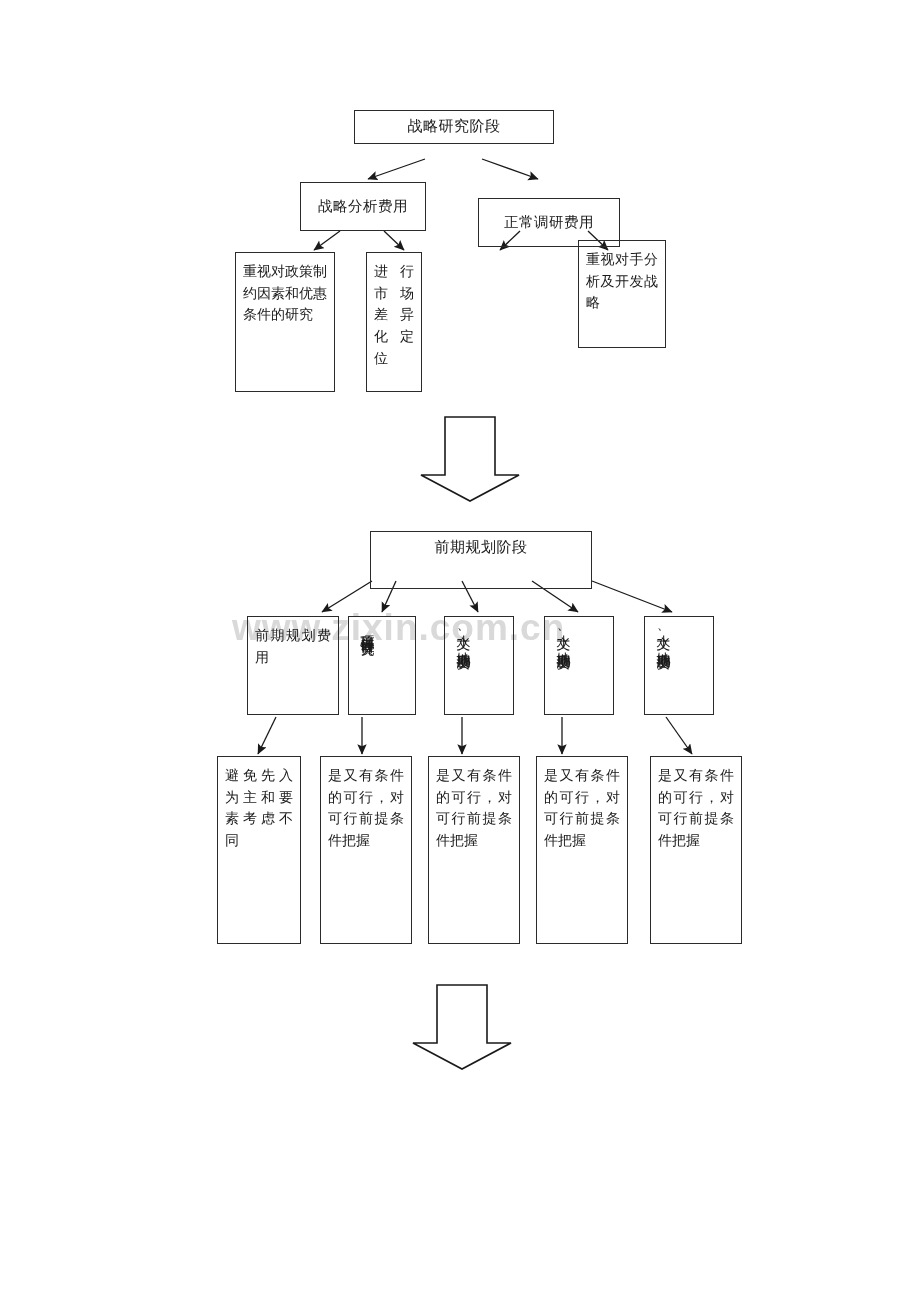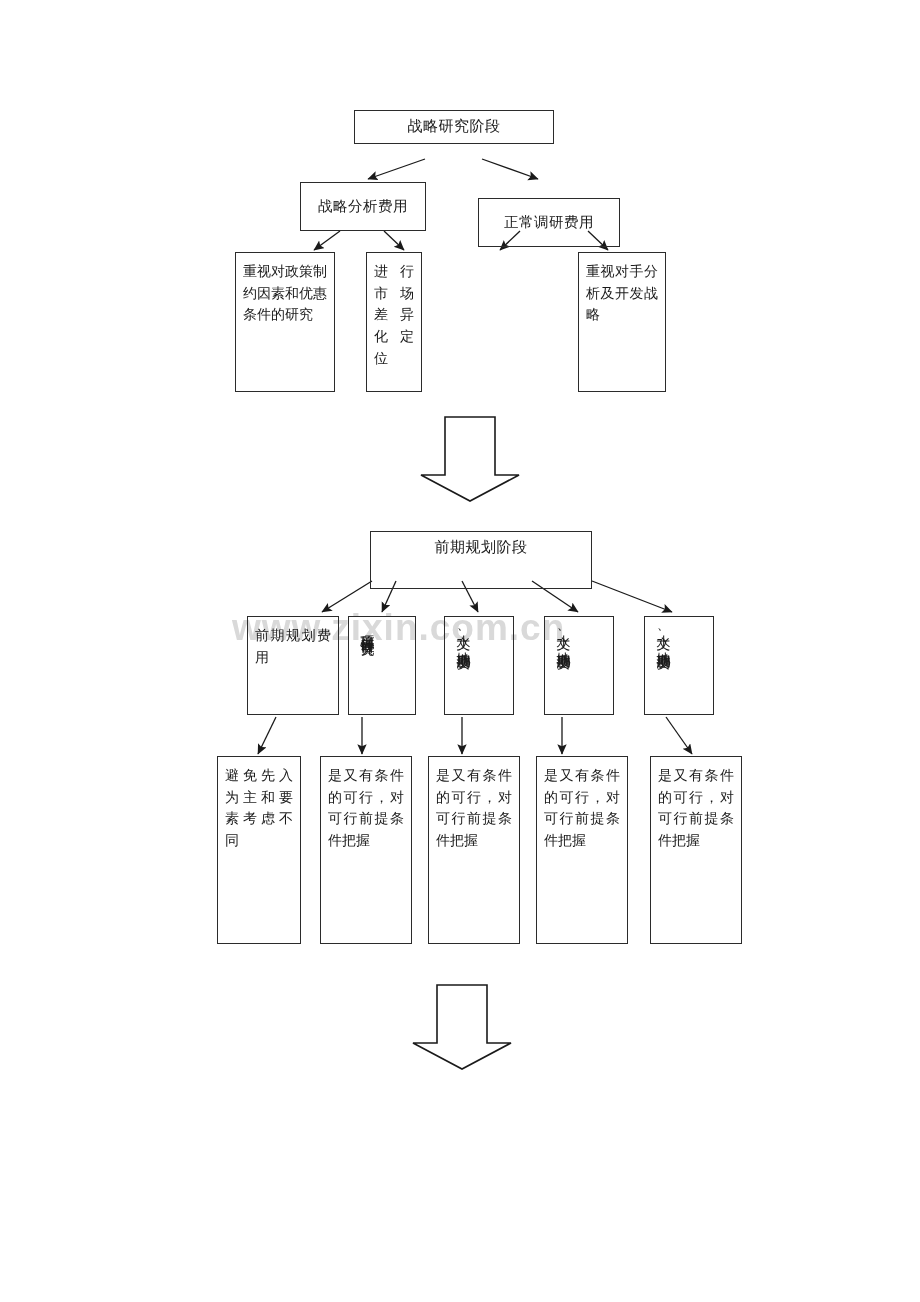--- a/index.html
+++ b/index.html
@@ -161,21 +161,21 @@
 
   <div class="node leaf-box" style="left:235px; top:252px; width:100px; height:140px;">
     <span class="txt">重视对政策制约因素和优惠条件的研究</span>
   </div>
 
   <div class="node leaf-box leaf-narrow" style="left:366px; top:252px; width:56px; height:140px;">
     <span class="txt">进行市场差异化定位</span>
   </div>
 
 
-  <div class="node leaf-box leaf-narrow" style="left:578px; top:252px; width:88px; height:140px;">
+  <div class="node leaf-box leaf-narrow" style="left:578px; top:240px; width:88px; height:108px;">
     <span class="txt">重视对手分析及开发战略</span>
   </div>
 
   <div class="node stage-box" style="left:370px; top:531px; width:222px; height:58px;">
     <span class="txt">前期规划阶段</span>
   </div>
 
   <div class="node leaf-box" style="left:247px; top:616px; width:92px; height:99px;">
     <span class="txt">前期规划费用</span>
   </div>

